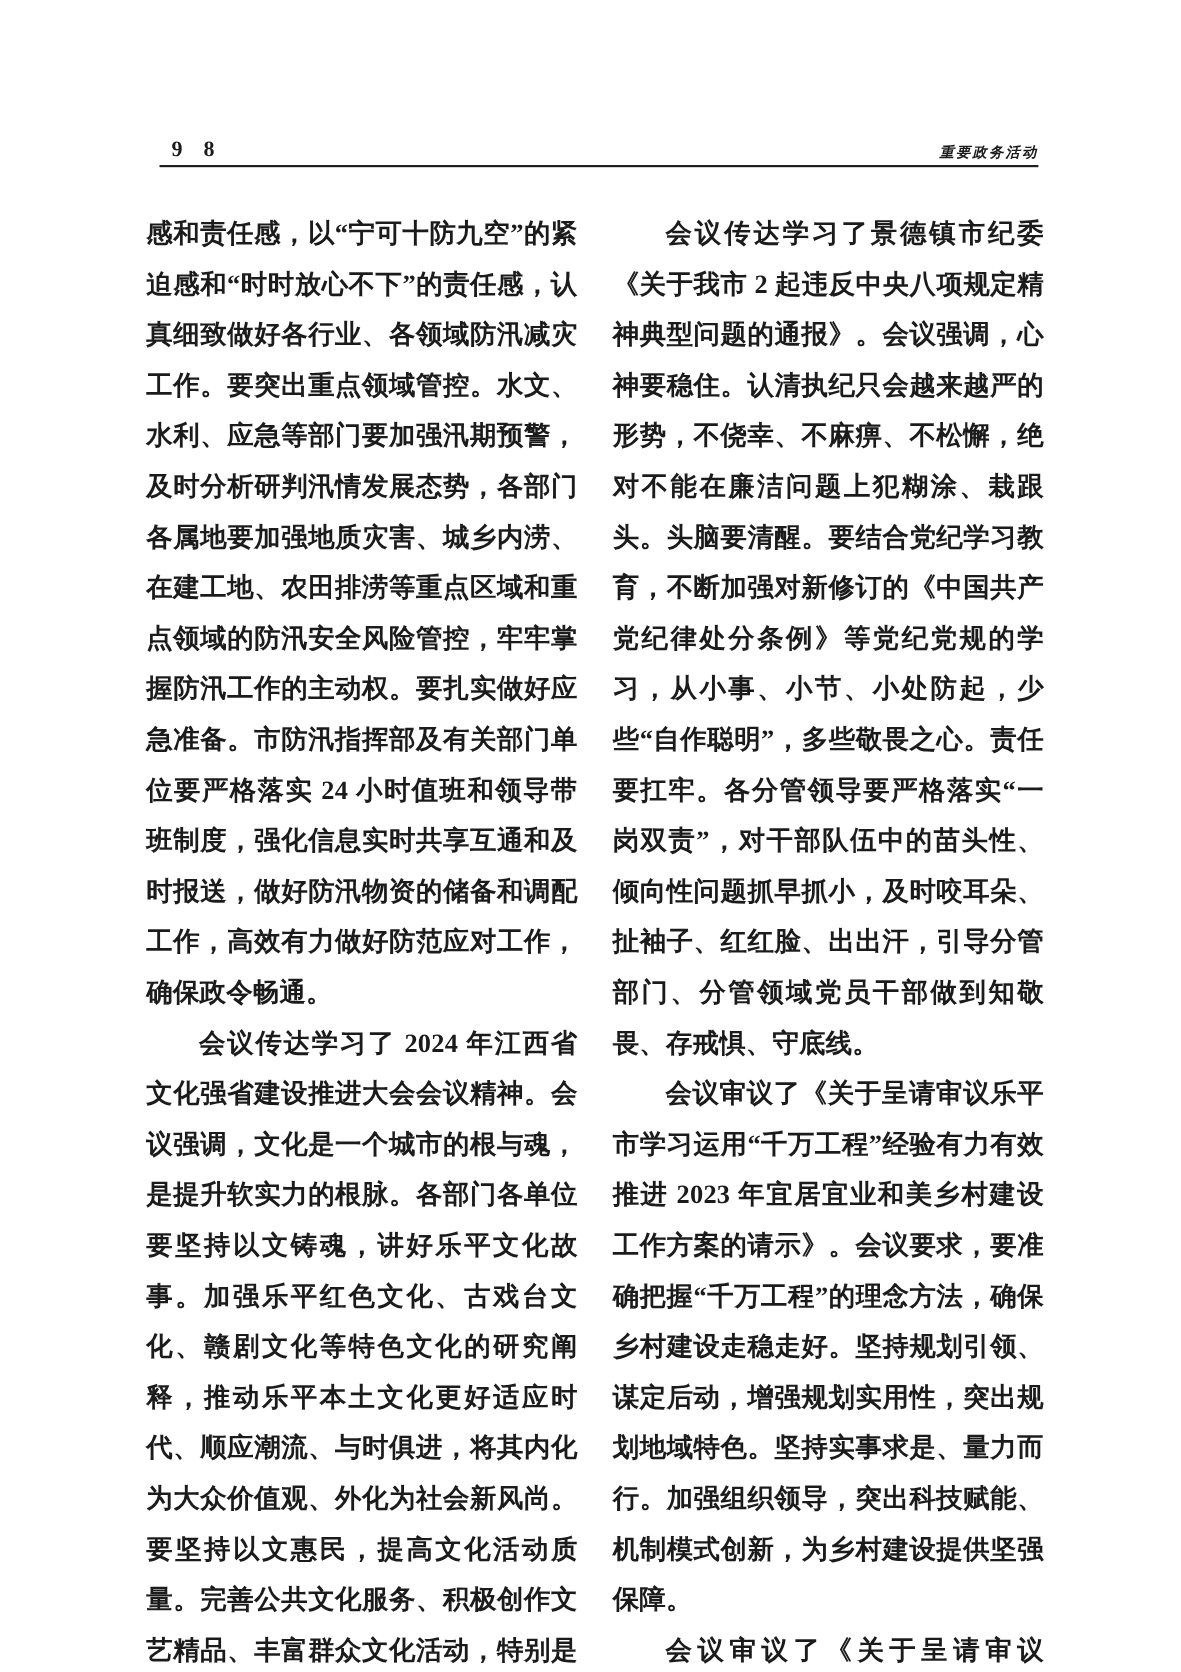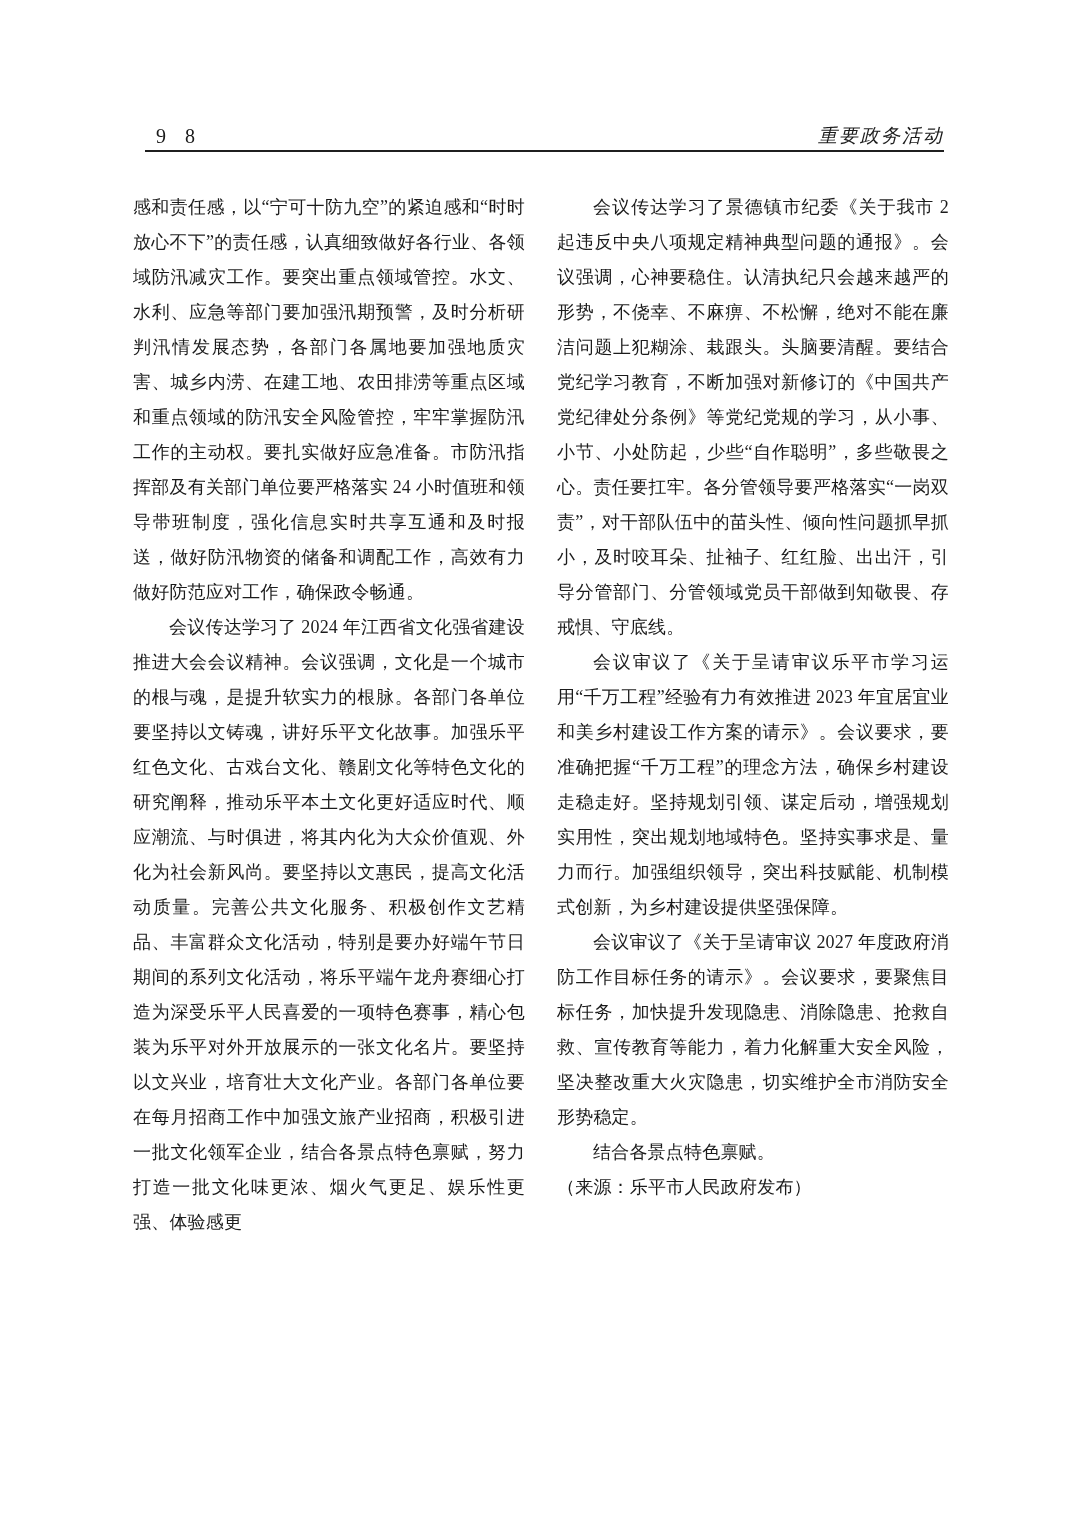--- a/index.html
+++ b/index.html
@@ -1,15 +1,15 @@
 <!DOCTYPE html>
 <html><head>
 <meta charset="utf-8">
 <style>
-  * { margin: 0; padding: 0; box-sizing: border-box; }
+  * { margin: 0; padding: 0; box-sizing: border-box; font-weight: bold; }
   html, body { width: 1074px; height: 1520px; }
   body {
     position: relative;
     background: #ffffff;
     color: #1b1b1b;
     font-family: "Liberation Serif", "DejaVu Serif", serif;
   }
   .page {
     position: absolute;
     inset: 0;
@@ -27,37 +27,37 @@
     padding-bottom: 4px;
   }
   .page-number {
     font-size: 20px;
     letter-spacing: 7px;
     padding-left: 11px;
     line-height: 1;
   }
   .header-title {
     font-style: italic;
-    font-size: 19px;
+    font-size: 13px;
     letter-spacing: 2px;
     line-height: 1;
     padding-bottom: 1px;
   }
   .content {
     position: absolute;
     left: 133px;
     top: 190px;
     width: 816px;
     display: flex;
     gap: 32px;
   }
   .column { width: 392px; }
   .para {
-    font-size: 18px;
-    line-height: 35px;
+    font-size: 24px;
+    line-height: 46px;
     text-align: justify;
     text-justify: inter-ideograph;
     letter-spacing: 0.2px;
   }
   .para.indent { text-indent: 2em; }
   .para.align-right { text-align: left; text-indent: 0; padding-right: 6px; }
 </style>
 </head>
 <body>
 

